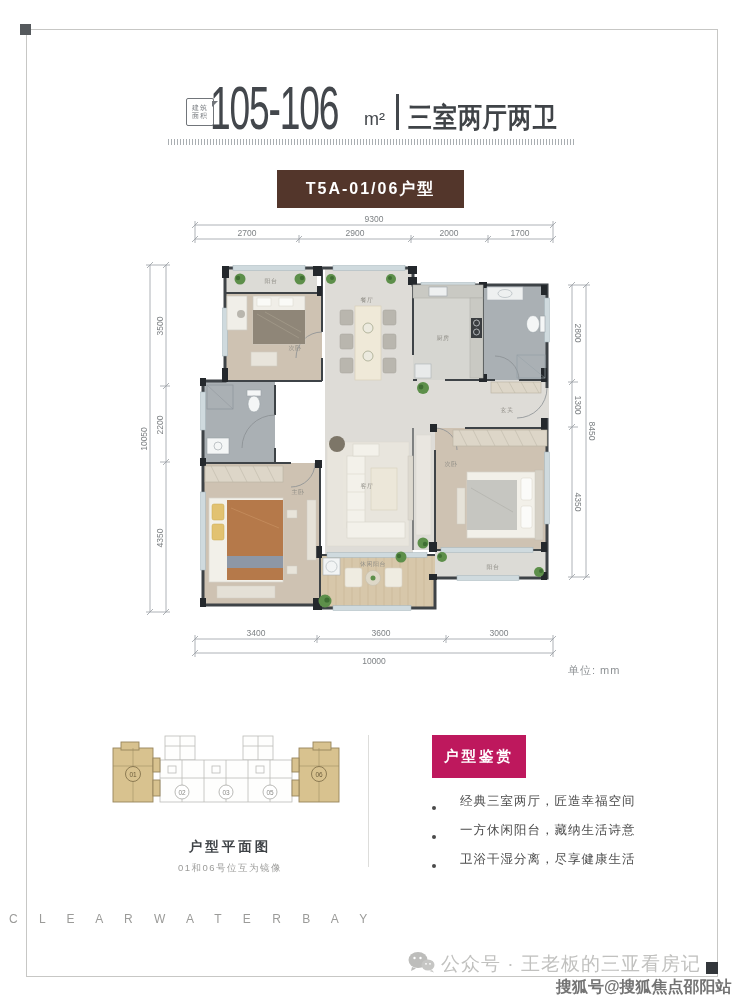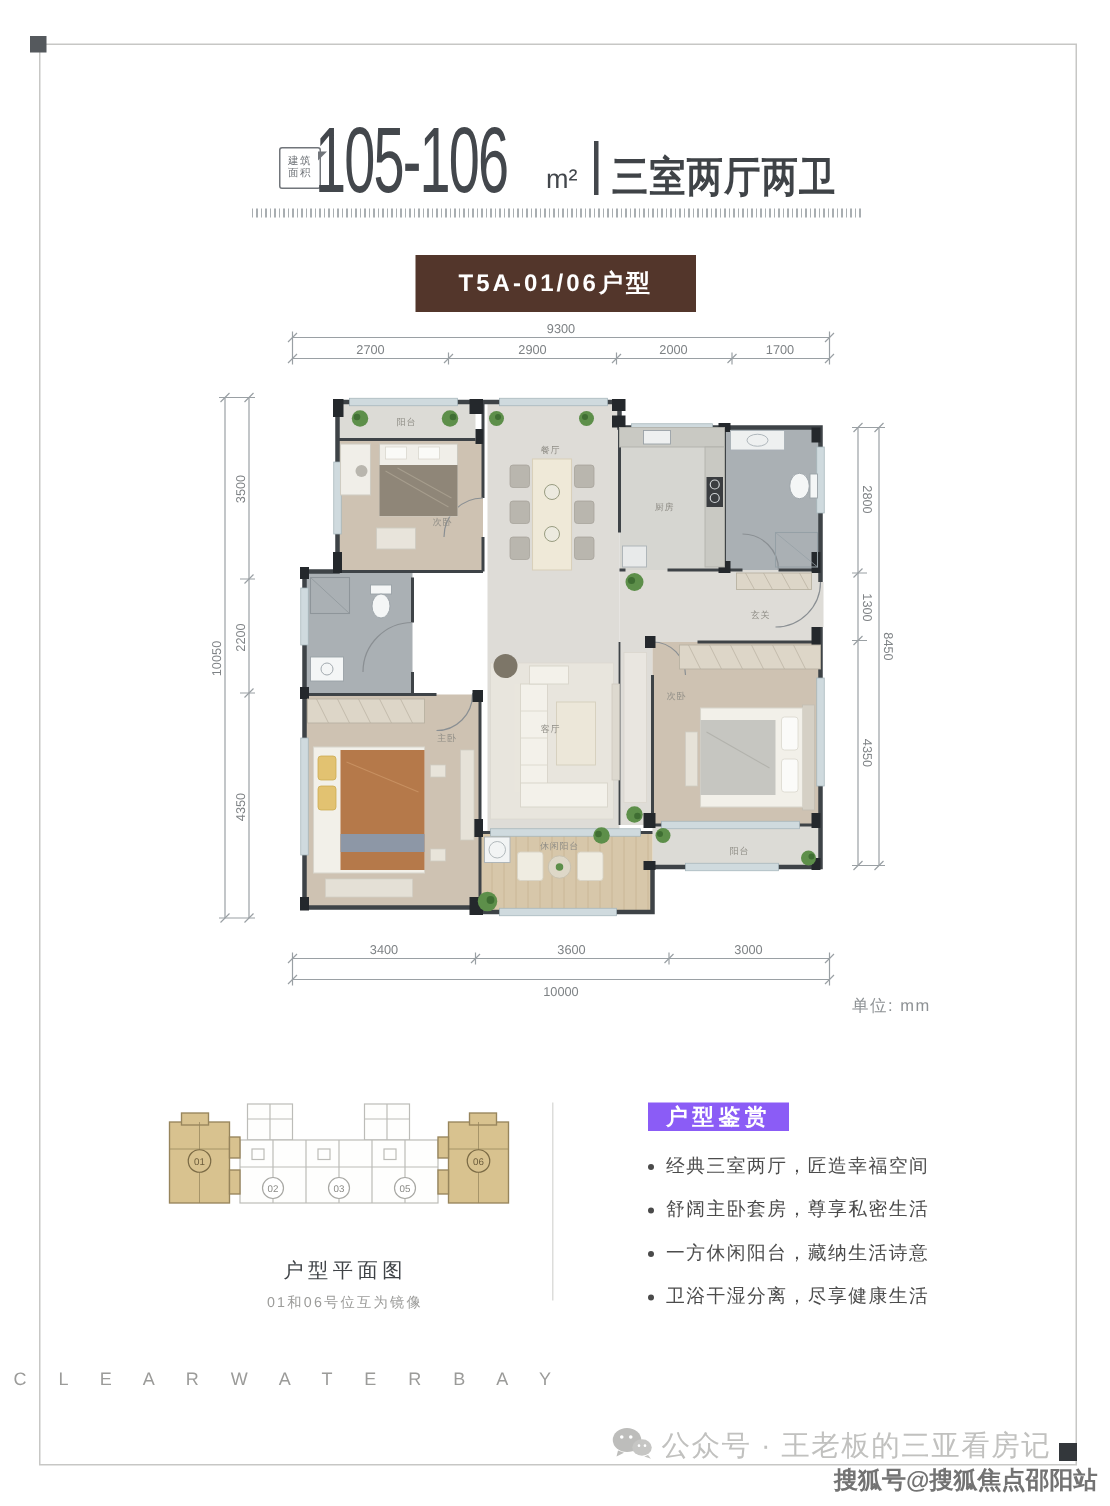--- a/index.html
+++ b/index.html
@@ -26,31 +26,31 @@
            background:repeating-linear-gradient(90deg,#9aa0a4 0 1px,transparent 1px 3px);opacity:.85;}
   .banner{position:absolute;left:277px;top:170px;width:187px;height:38px;background:#53362b;
           display:flex;align-items:center;justify-content:center;}
   .banner span{color:#ffffff;font-size:16px;font-weight:bold;letter-spacing:2px;}
 
   .fp-svg{position:absolute;left:140px;top:215px;}
   .unit-note{position:absolute;left:568px;top:663px;font-size:11px;color:#8d9194;letter-spacing:1px;}
 
   
   .siteplan{position:absolute;left:100px;top:730px;width:260px;}
-  .siteplan-caption{text-align:center;font-size:13.5px;font-weight:normal;color:#3f4347;
+  .siteplan-caption{text-align:center;font-size:13.5px;font-weight:bold;color:#3f4347;
                     letter-spacing:3px;margin-top:8px;}
   .siteplan-note{text-align:center;font-size:9.5px;color:#9c9c9a;letter-spacing:1.5px;margin-top:6px;}
   .bottom-divider{position:absolute;left:368px;top:735px;width:1px;height:132px;background:#dddddb;}
 
   
   .appreciation{position:absolute;left:432px;top:735px;width:232px;}
-  .app-header{display:inline-block;background:#8b5cf6;color:#fff;font-size:14.5px;font-weight:bold;
-              letter-spacing:3px;padding:0 12px;}
+  .app-header{display:inline-block;background:#be185d;color:#fff;font-size:14.5px;font-weight:bold;
+              letter-spacing:3px;padding:12px 12px;}
   .app-list{list-style:none;margin:15px 0 0 0;padding:0;}
-  .app-list li{display:flex;align-items:center;gap:8px;margin:0 0 12px 0;}
+  .app-list li{display:flex;align-items:flex-end;gap:24px;margin:0 0 12px 0;}
   .app-dot{width:4px;height:4px;border-radius:50%;background:#4a4a4a;flex:0 0 auto;}
   .app-text{font-size:12.5px;color:#4c4c4c;letter-spacing:1px;white-space:nowrap;}
 
   .brand{position:absolute;left:0;top:912px;width:740px;text-align:left;font-size:12px;
          letter-spacing:9px;color:#9b9b99;padding-left:9px;box-sizing:border-box;}
 
   .account{position:absolute;left:408px;top:951px;display:flex;align-items:flex-start;gap:6px;z-index:3;}
   .account-text{font-size:19px;color:#c1c1bf;letter-spacing:1px;white-space:nowrap;}
   .watermark{position:absolute;left:556px;top:977px;font-size:16px;font-weight:bold;color:#737373;
              white-space:nowrap;z-index:5;
@@ -417,24 +417,20 @@
 
   <div class="appreciation">
     <div class="app-header">户型鉴赏</div>
     <ul class="app-list">
       <li>
         <span class="app-dot"></span>
         <span class="app-text">经典三室两厅，匠造幸福空间</span>
       </li>
       <li>
         <span class="app-dot"></span>
-        <span class="app-text">舒阔主卧套房，尊享私密生活</span>
-      </li>
-      <li>
-        <span class="app-dot"></span>
         <span class="app-text">一方休闲阳台，藏纳生活诗意</span>
       </li>
       <li>
         <span class="app-dot"></span>
         <span class="app-text">卫浴干湿分离，尽享健康生活</span>
       </li>
     </ul>
   </div>
 
   <div class="brand">C L E A R   W A T E R   B A Y</div>

